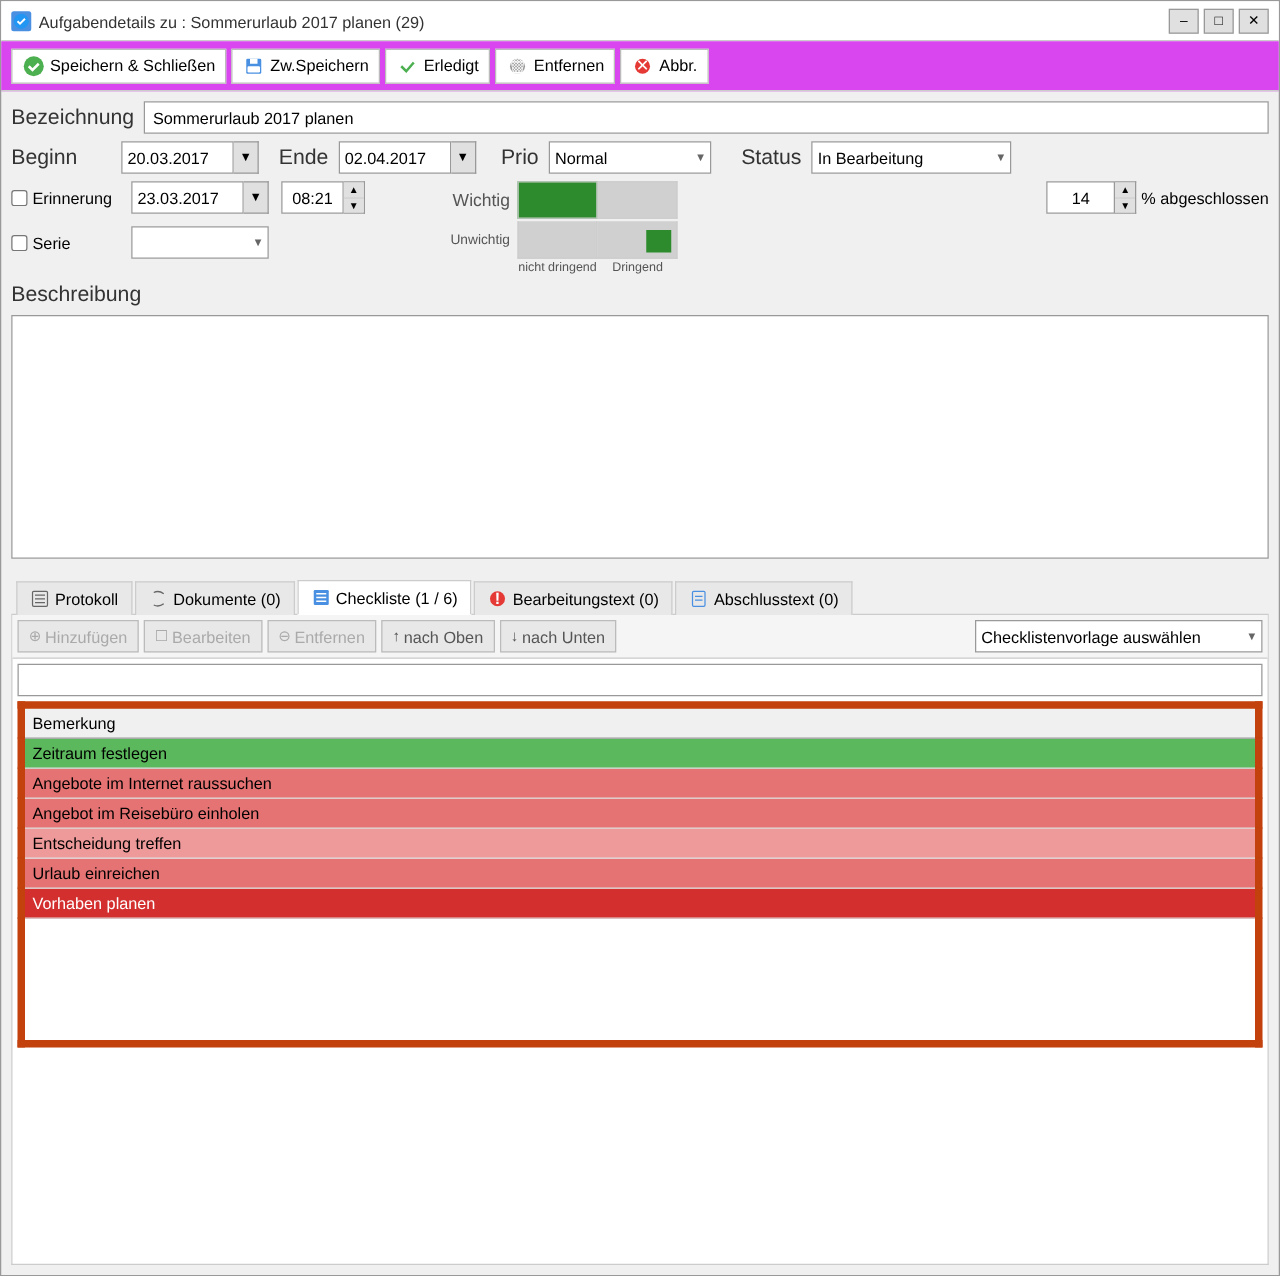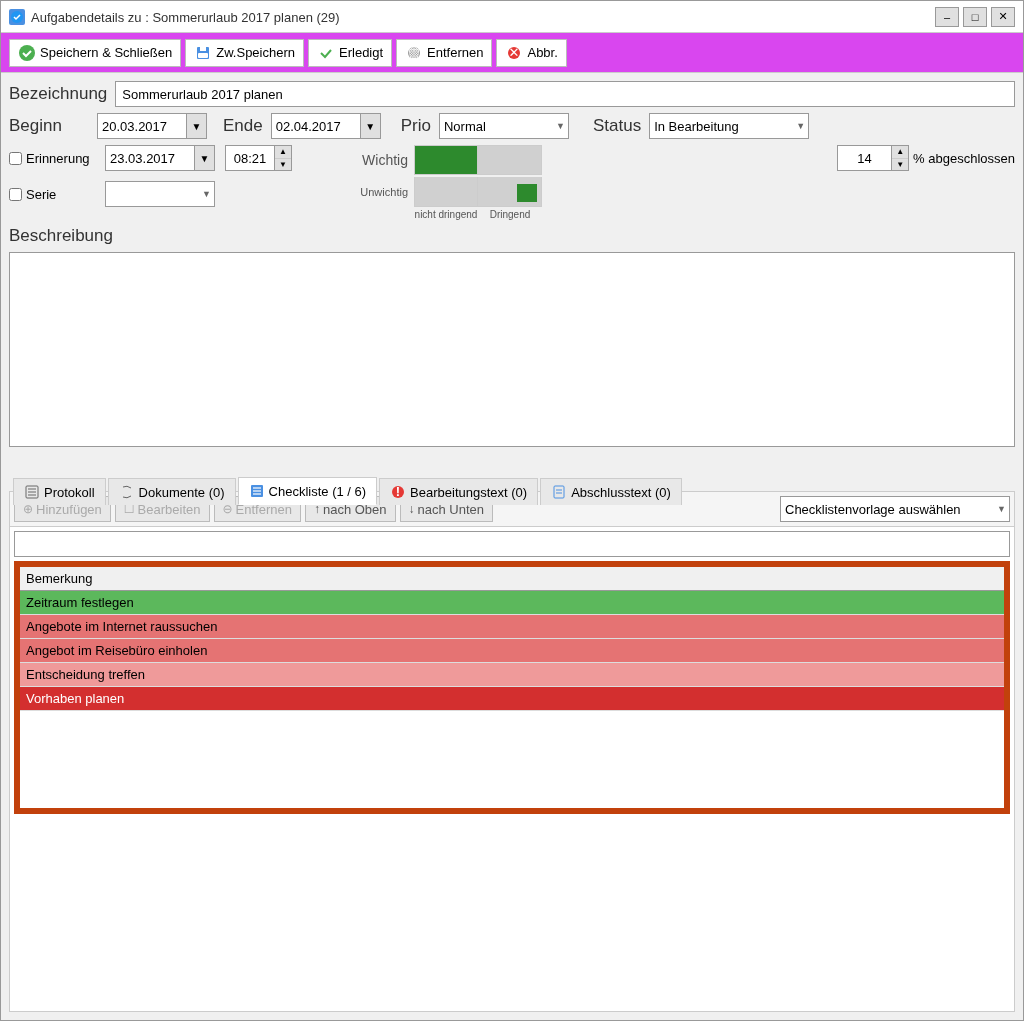--- a/index.html
+++ b/index.html
@@ -29,21 +29,21 @@
     .status-select { width: 160px; }
     .checkbox-row { display: flex; align-items: center; gap: 6px; margin-bottom: 4px; }
     .checkbox-label { display: flex; align-items: center; gap: 4px; cursor: pointer; min-width: 90px; }
     .spinner-field { display: flex; align-items: center; }
     .spinner-input { border: 1px solid #999; width: 50px; height: 26px; text-align: center; padding: 2px; background: #fff; }
     .spinner-btns { display: flex; flex-direction: column; border: 1px solid #999; border-left: none; height: 26px; }
     .spinner-btn { flex: 1; width: 16px; background: #e0e0e0; cursor: pointer; border: none; border-bottom: 1px solid #ccc; display: flex; align-items: center; justify-content: center; font-size: 8px; }
     .spinner-btn:last-child { border-bottom: none; }
     .beschreibung-area { width: 100%; height: 200px; border: 1px solid #999; background: #fff; padding: 4px; resize: none; font-size: 13px; display: block; }
     .tabs-bar { display: flex; align-items: flex-end; border-bottom: 1px solid #ccc; margin-top: 8px; background: #f0f0f0; padding-left: 4px; }
-    .tab { padding: 5px 10px; border: 1px solid #ccc; border-bottom: none; background: #e8e8e8; cursor: pointer; font-size: 12px; display: flex; align-items: center; gap: 4px; margin-right: 2px; position: relative; top: 14px; }
+    .tab { padding: 5px 10px; border: 1px solid #ccc; border-bottom: none; background: #e8e8e8; cursor: pointer; font-size: 12px; display: flex; align-items: center; gap: 4px; margin-right: 2px; position: relative; top: 1px; }
     .tab.active { background: #fff; border-bottom: 1px solid #fff; z-index: 1; }
     .tab-icon { width: 16px; height: 16px; display: flex; align-items: center; justify-content: center; }
     .checklist-toolbar { display: flex; align-items: center; gap: 4px; padding: 4px 4px; background: #f5f5f5; border-bottom: 1px solid #ccc; }
     .cl-btn { display: flex; align-items: center; gap: 3px; padding: 3px 8px; border: 1px solid #bbb; background: #e8e8e8; cursor: pointer; height: 26px; font-size: 12px; color: #888; }
     .cl-template { margin-left: auto; }
     .search-row { padding: 4px; }
     .search-input { width: 100%; border: 1px solid #999; padding: 3px 6px; height: 26px; background: #fff; font-size: 13px; }
     .checklist-table { width: 100%; border: 6px solid #c2410c; border-collapse: collapse; background: #fff; }
     .checklist-table th { background: #f0f0f0; border-bottom: 1px solid #999; padding: 4px 6px; text-align: left; font-weight: normal; font-size: 13px; }
     .checklist-table td { padding: 4px 6px; border-bottom: 1px solid #ddd; font-size: 13px; }
@@ -330,20 +330,23 @@
             </tr>
             <tr class="red-row">
               <td>Angebote im Internet raussuchen</td>
             </tr>
             <tr class="red-row">
               <td>Angebot im Reisebüro einholen</td>
             </tr>
             <tr style="background:#ef9a9a;">
               <td>Entscheidung treffen</td>
             </tr>
+            <tr class="red-row">
+              <td>Urlaub einreichen</td>
+            </tr>
             <tr class="dark-red-row">
               <td>Vorhaben planen</td>
             </tr>
             <tr style="height:100px;">
               <td></td>
             </tr>
           </tbody>
         </table>
       </div>
     </div>

